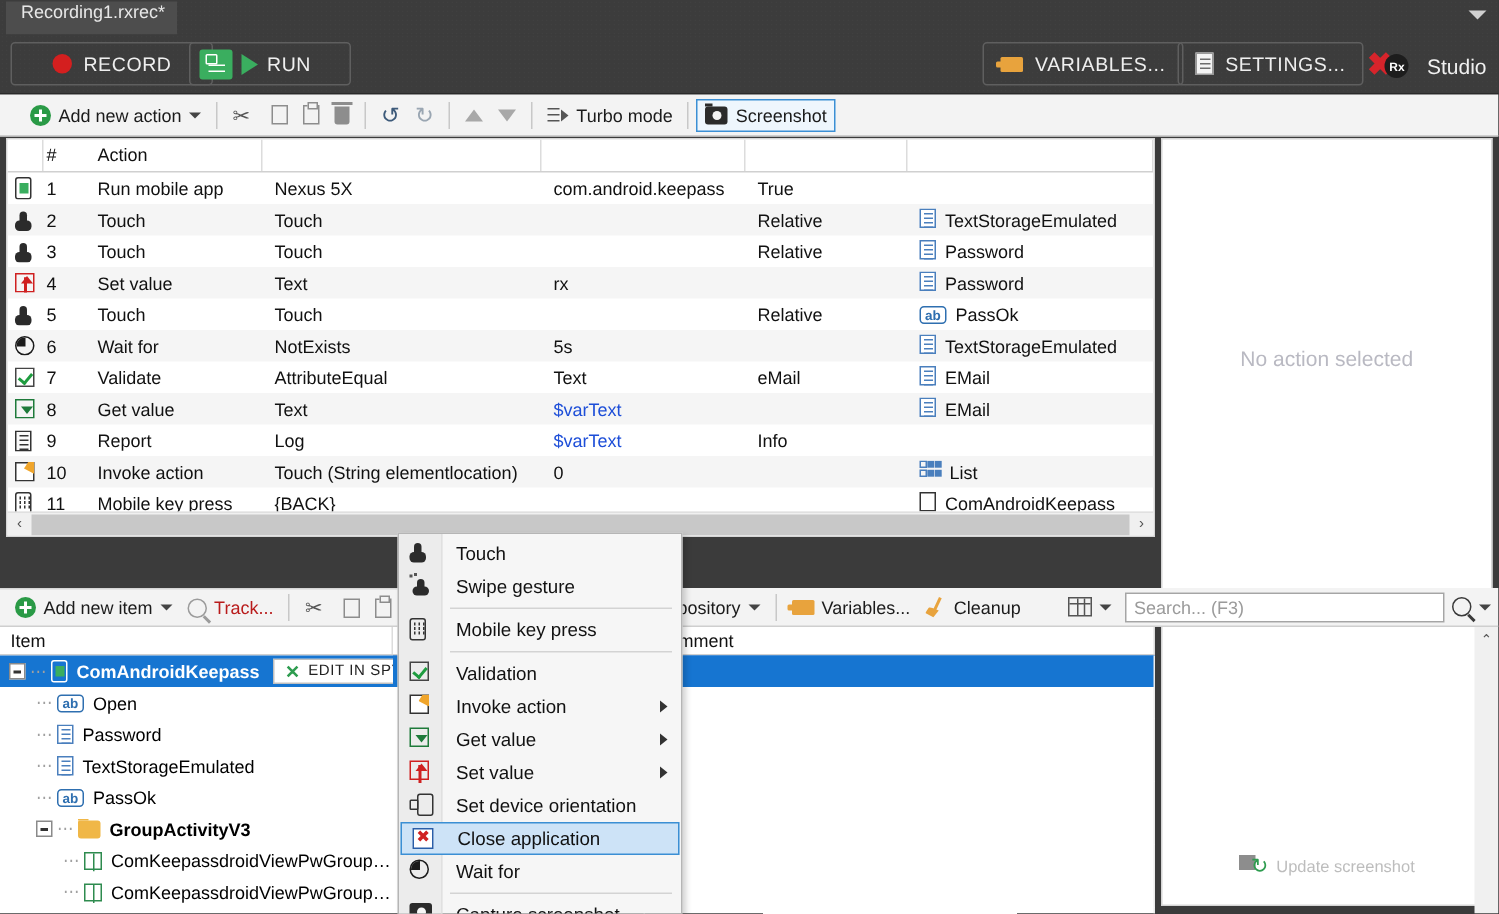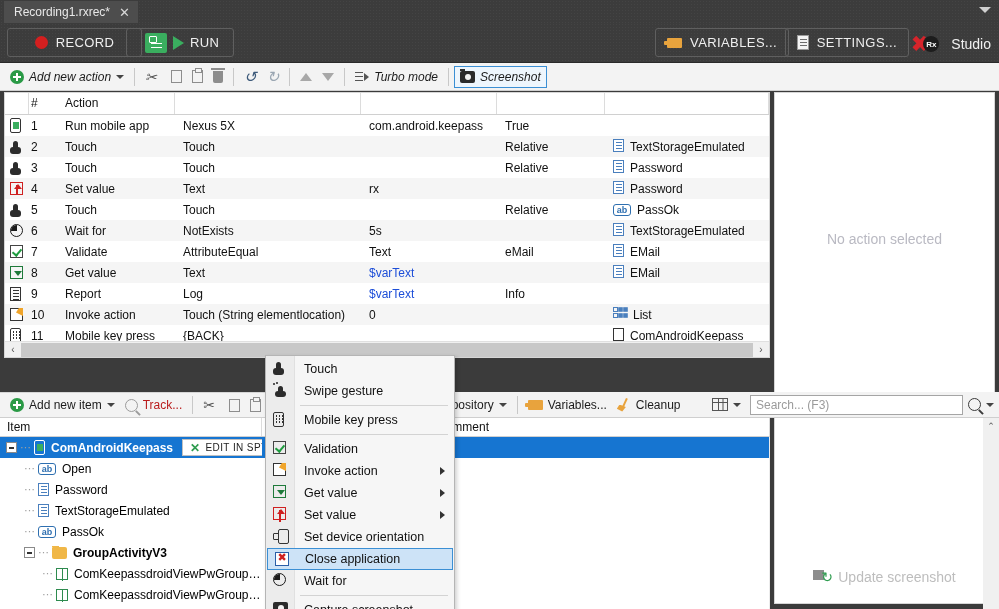--- a/index.html
+++ b/index.html
@@ -18,20 +18,21 @@
     background: #3c3c3c;
     background-image: radial-gradient(rgba(255,255,255,.045) 0.5px, transparent 0.6px);
     background-size: 3px 3px;
   }
   .tab {
     position: absolute; left: 4px; top: 1px; height: 22px;
     background: #4d4d4d; color: #e8e8e8;
     padding: 0 8px 0 10px;
     display: flex; align-items: center; gap: 9px;
     font-size: 12px;
+    flex-direction: column;
   }
   .tab-close { color: #d8d8d8; font-size: 13px; line-height: 1; cursor: pointer; }
   .title-chevron {
     position: absolute; right: 8px; top: 7px;
     width: 0; height: 0;
     border-left: 6px solid transparent;
     border-right: 6px solid transparent;
     border-top: 6px solid #d0d0d0;
   }
 
@@ -47,21 +48,21 @@
     position: absolute; top: 5px; height: 29px;
     border: 1px solid #5f5f5f; border-radius: 3px;
     color: #efefef; background: transparent;
     display: flex; align-items: center; gap: 8px;
     padding: 0 11px;
     font-size: 13px; letter-spacing: .4px;
     cursor: pointer;
   }
   #btn-record { left: 7px; width: 135px; justify-content: center; }
   .rec-dot { width: 13px; height: 13px; border-radius: 50%; background: #d41f1f; }
-  #btn-run { left: 126px; width: 108px; gap: 6px; padding-left: 18px; }
+  #btn-run { left: 126px; width: 108px; gap: 6px; padding-left: 6px; }
   .run-green-ico {
     width: 22px; height: 20px; background: #3aae5f; border-radius: 2px;
     position: relative; flex: none;
   }
   .run-green-ico::before {
     content:''; position:absolute; left:4px; top:3px; width:6px; height:5px;
     border:1.5px solid #fff; border-radius:1px;
   }
   .run-green-ico::after {
     content:''; position:absolute; left:6px; top:10px; width:11px; height:1.5px;
@@ -101,21 +102,21 @@
     position: absolute; left: 12px; top: 2px;
     width: 16px; height: 16px; border-radius: 50%;
     background: #1d1d1d; color: #fff; font-size: 8px; font-weight: 700;
     display: flex; align-items: center; justify-content: center;
   }
 
   
   .toolbar {
     position: absolute; left: 0; top: 63px; width: 999px; height: 28px;
     background: #f3f3f3; border-bottom: 1px solid #cfcfcf;
-    display: flex; align-items: center; padding-left: 5px; gap: 0; font-style: italic;
+    display: flex; align-items: center; padding-left: 15px; gap: 0;
   }
   .tb-item { display: flex; align-items: center; gap: 5px; height: 22px; padding: 0 5px;
              font-size: 12px; color: #1b1b1b; cursor: pointer; }
   .tb-sep { width: 1px; height: 18px; background: #c8c8c8; margin: 0 5px; }
   .plus-ico {
     width: 14px; height: 14px; border-radius: 50%; background: #2a9a46;
     position: relative; flex: none;
   }
   .plus-ico::before, .plus-ico::after {
     content:''; position:absolute; background:#fff;
@@ -224,21 +225,21 @@
     position: absolute; left: 774px; top: 92px; width: 221px; height: 512px;
     background: #fff; border: 1px solid #d6d6d6;
     display: flex; flex-direction: column; align-items: center;
   }
   .no-action {
     color: #b9b9c2; font-size: 14px; margin-top: 138px;
   }
   .upd-shot {
     position: absolute; bottom: 18px; left: 0; width: 100%;
     display: flex; align-items: center; justify-content: center; gap: 8px;
-    color: #bdbdbd; font-size: 14px;
+    color: #bdbdbd; font-size: 11px;
   }
   .upd-ico { width: 17px; height: 15px; position: relative; flex:none; }
   .upd-ico::before{content:'';position:absolute;left:0;top:0;width:11px;height:10px;background:#8d8d8d;}
   .upd-ico::after{content:'↻';position:absolute;left:8px;top:1px;color:#2e9c4f;font-size:14px;line-height:13px;}
 
   
   .repo-toolbar {
     position: absolute; left: 0; top: 392px; width: 770px; height: 26px;
     background: #f3f3f3; border-top: 1px solid #d6d6d6; border-bottom: 1px solid #cfcfcf;
     display: flex; align-items: center; padding-left: 5px;

